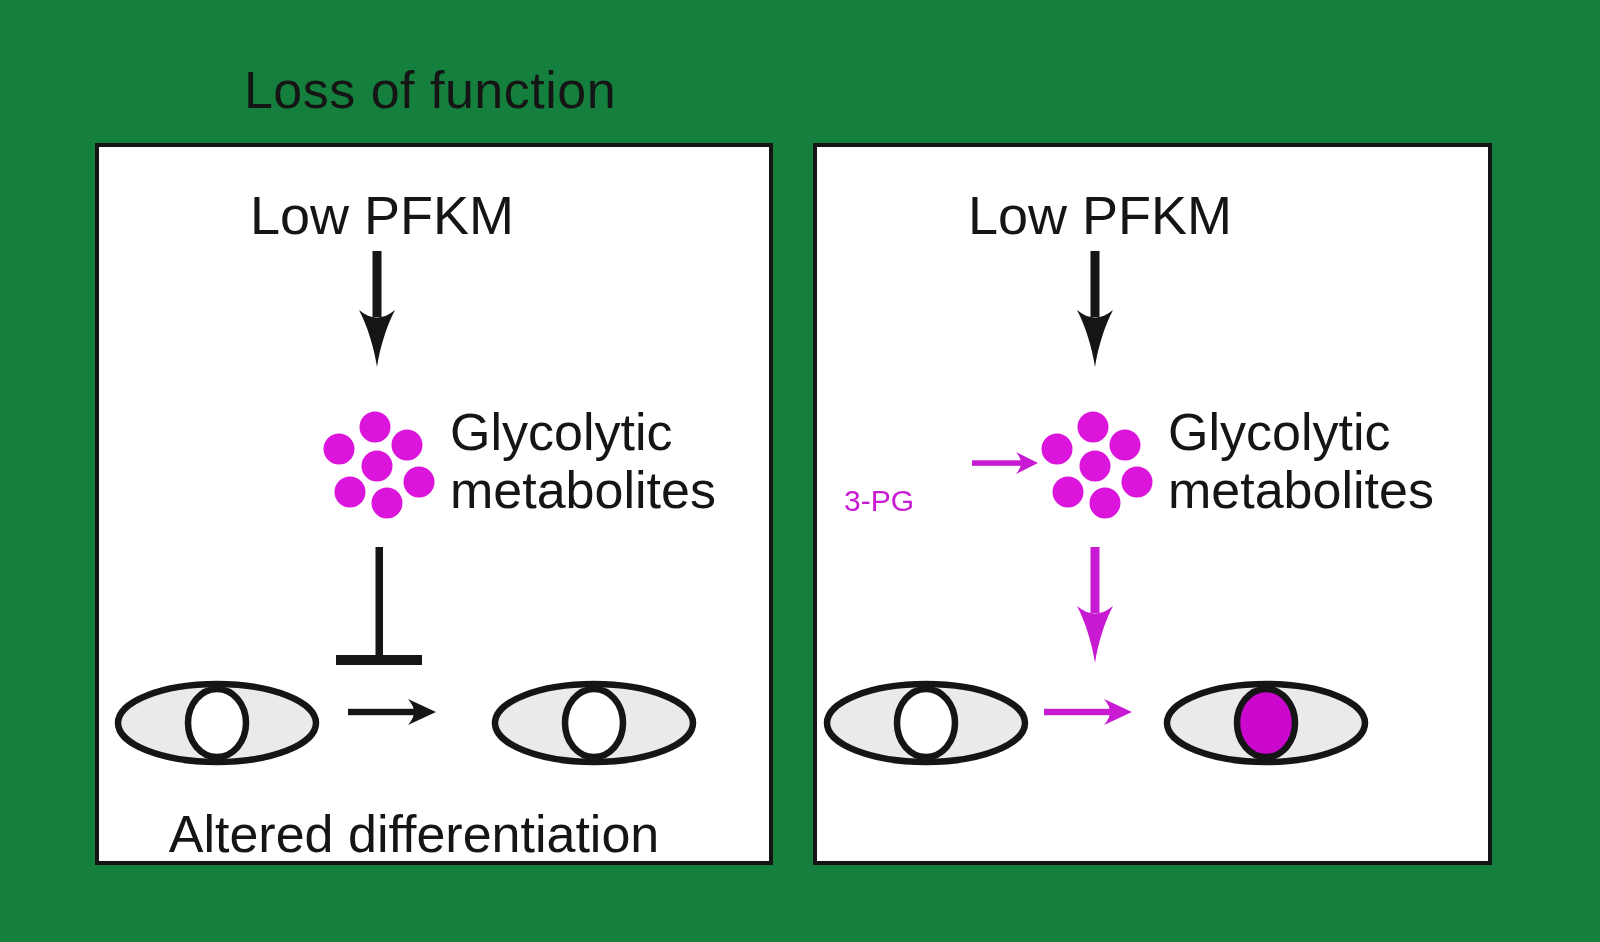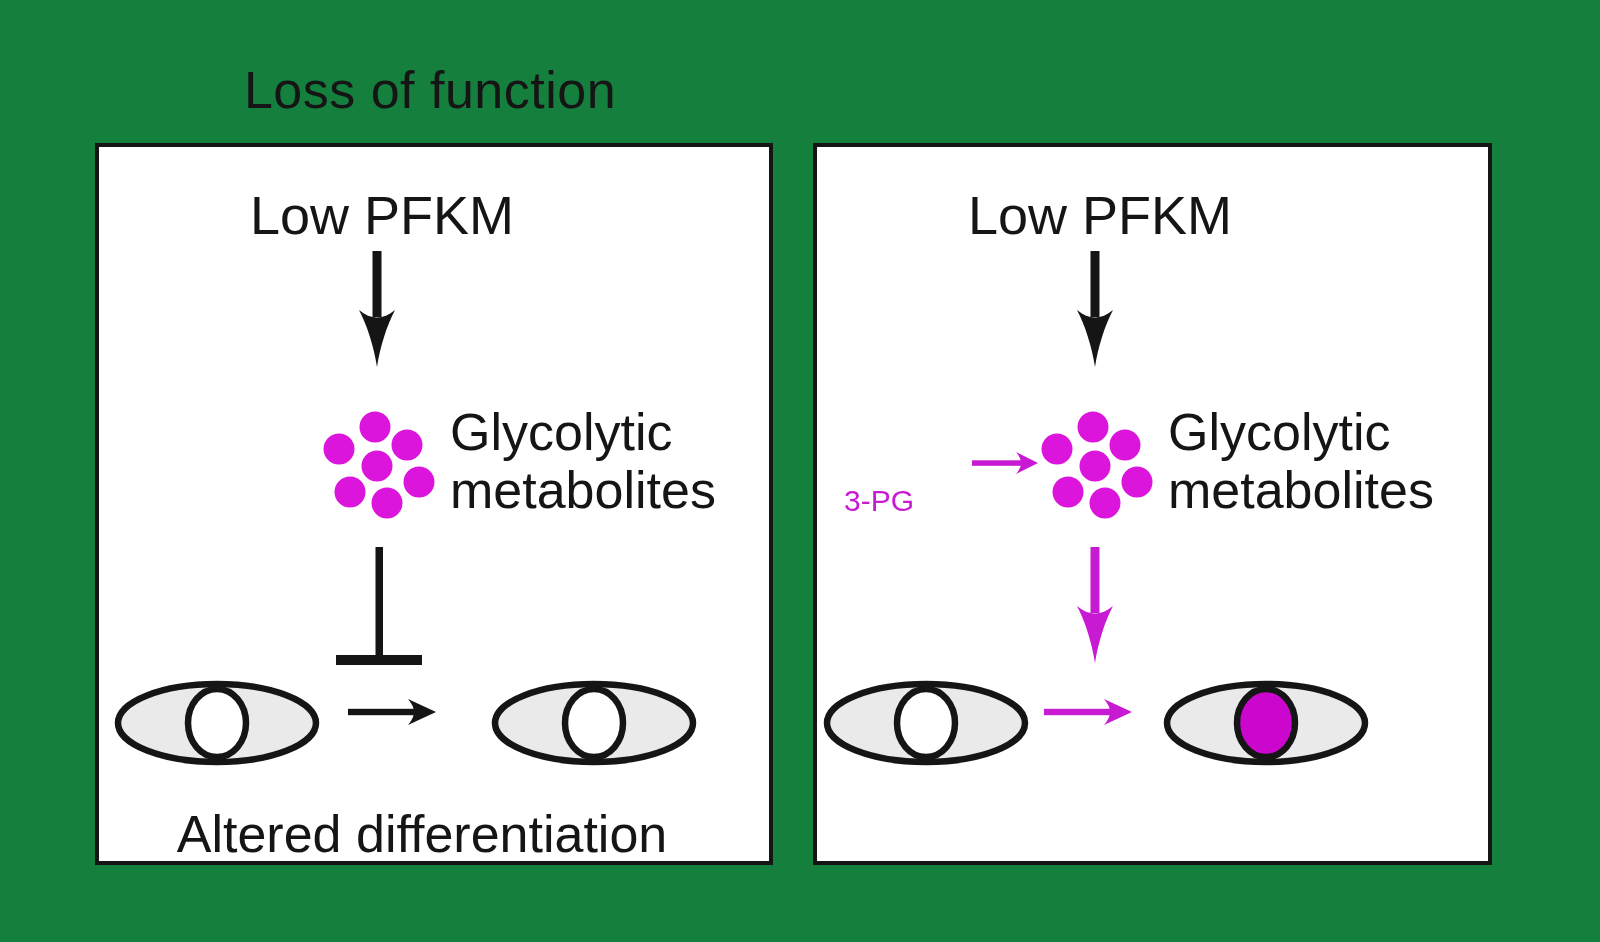--- a/index.html
+++ b/index.html
@@ -58,21 +58,21 @@
   .added-label{
     position:absolute;left:27px;top:294px;
     font-size:30px;line-height:52px;color:var(--magenta);white-space:nowrap;margin-top:34px;
   }
   .arrow-small{left:155px;top:303px;width:68px;height:26px}
 
   .outcome{
     position:absolute;top:658px;transform:translateX(-50%);
     font-size:52px;line-height:58px;white-space:nowrap;
   }
-  .panel.left .outcome{left:323px;color:var(--ink)}
+  .panel.left .outcome{left:315px;color:var(--ink)}
   .panel.right .outcome{left:342px;color:var(--magenta)}
 
   
   .fill-ink{fill:var(--ink)}
   .fill-mag{fill:var(--magenta)}
   .dot{fill:var(--magenta-dots)}
   .cell-body{fill:var(--cell-fill);stroke:var(--ink);stroke-width:6.5}
   .nucleus{fill:#ffffff;stroke:var(--ink);stroke-width:6.5}
   .nucleus.filled{fill:var(--nucleus-fill)}
 

